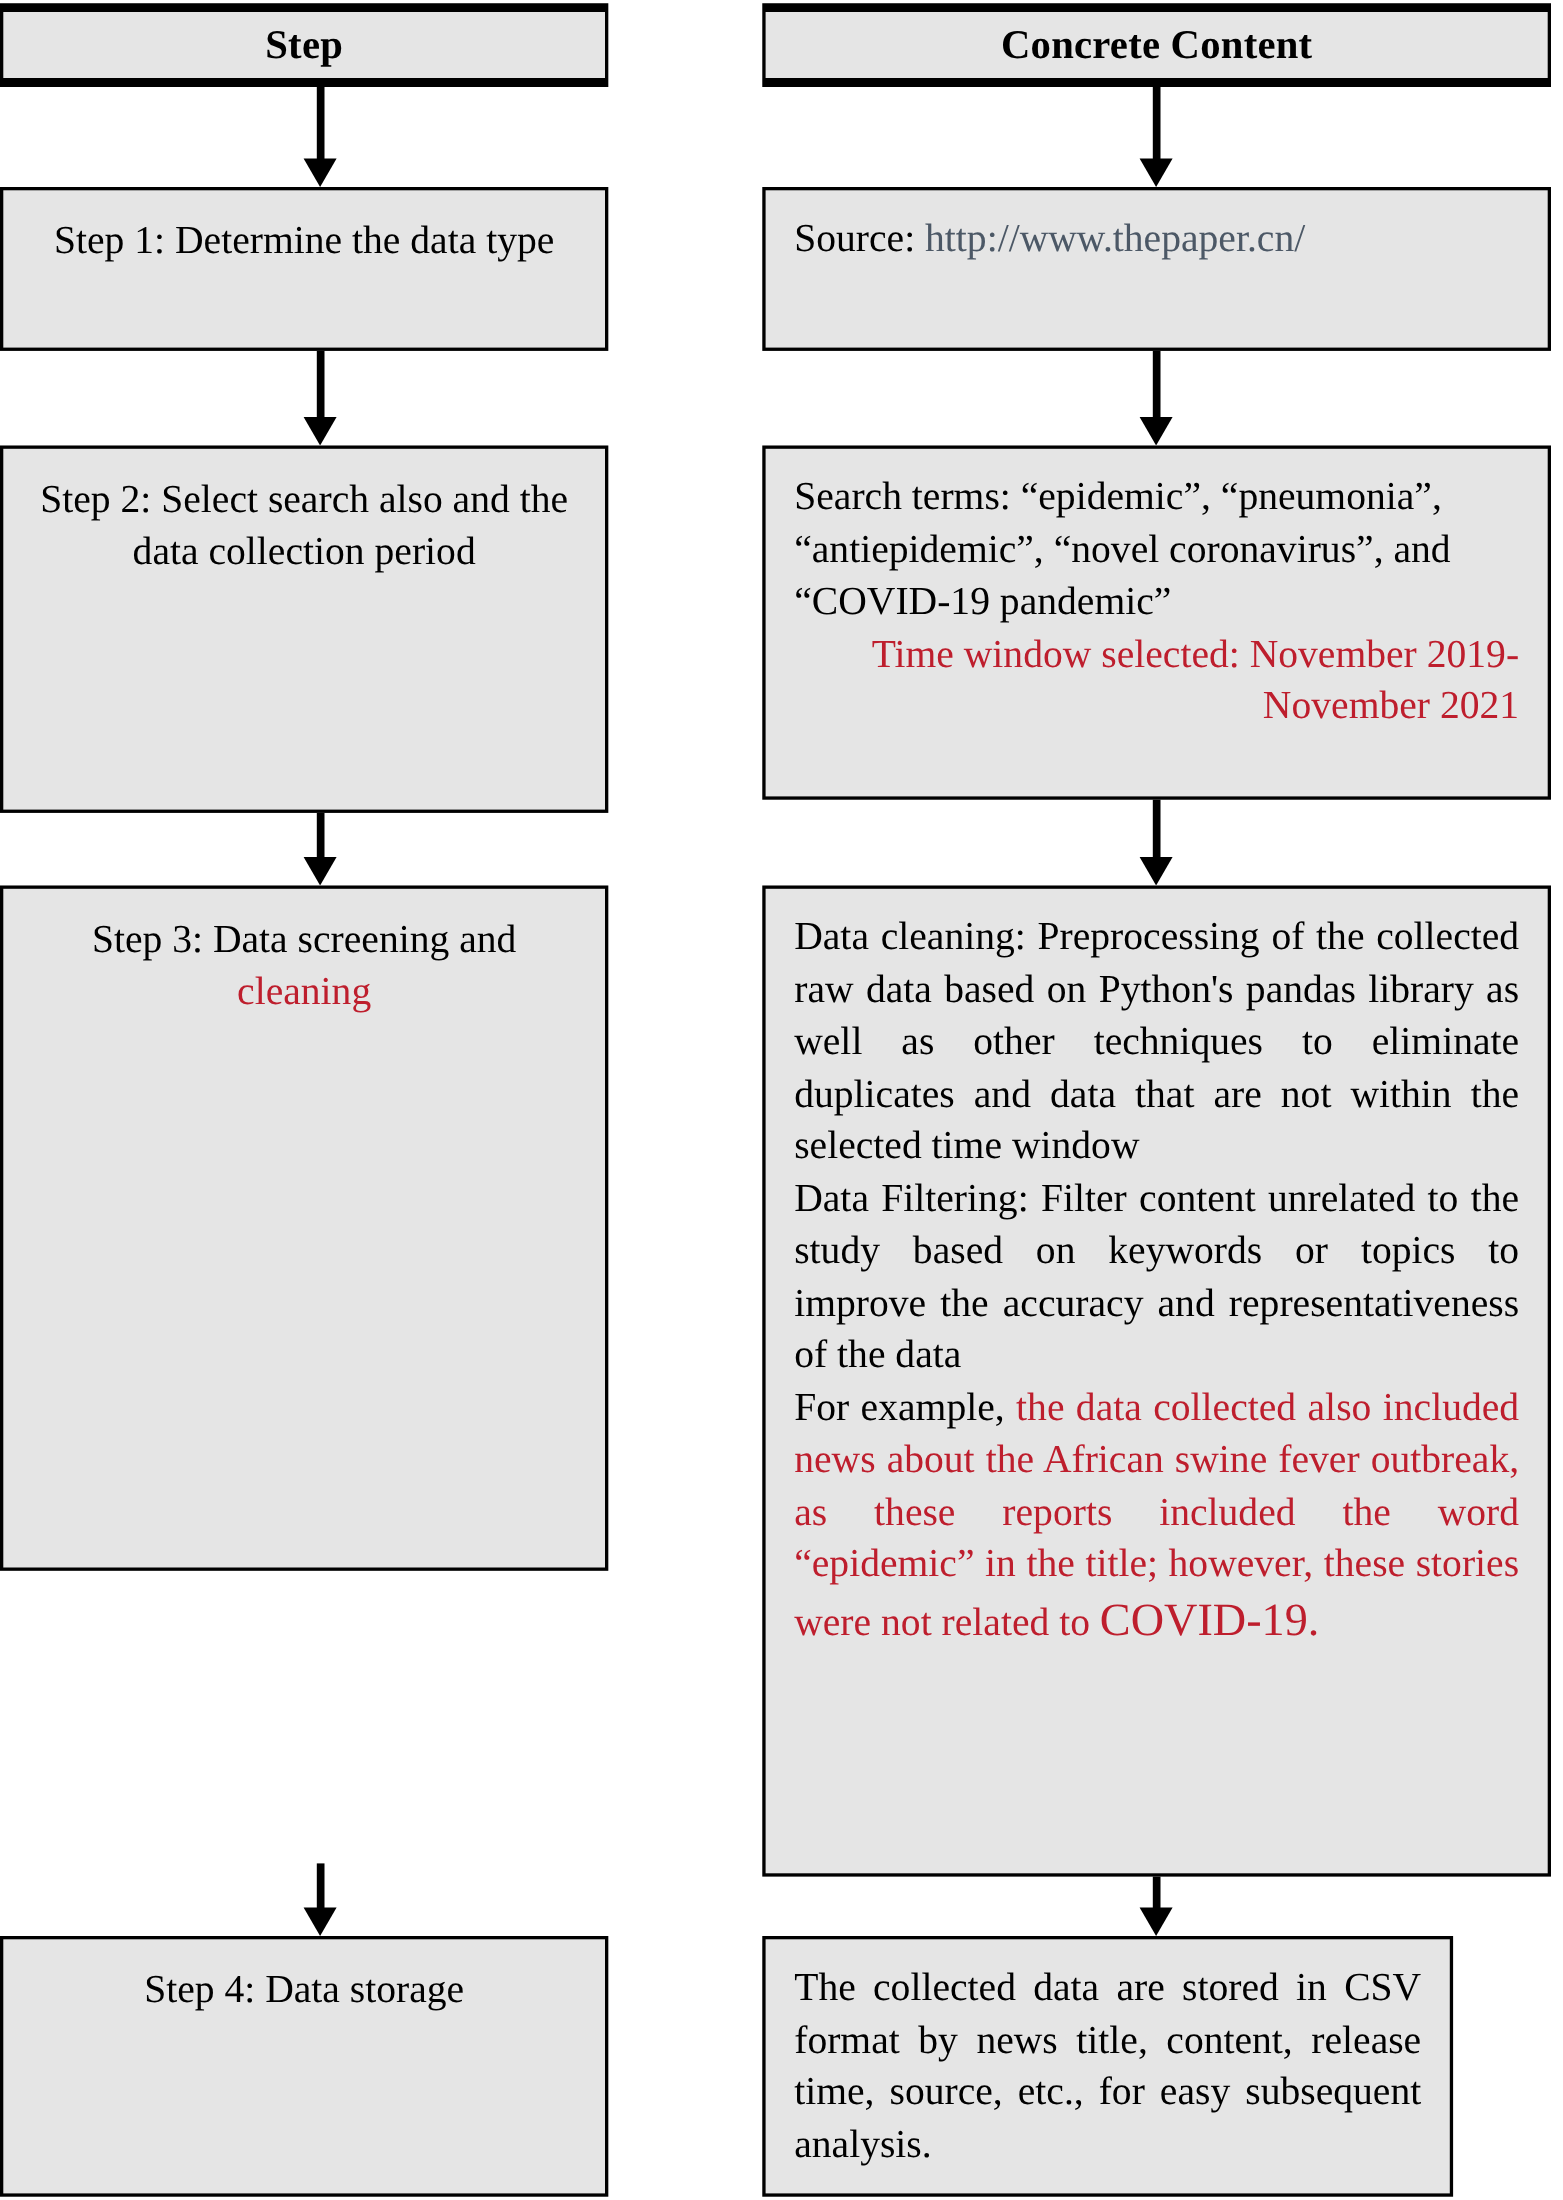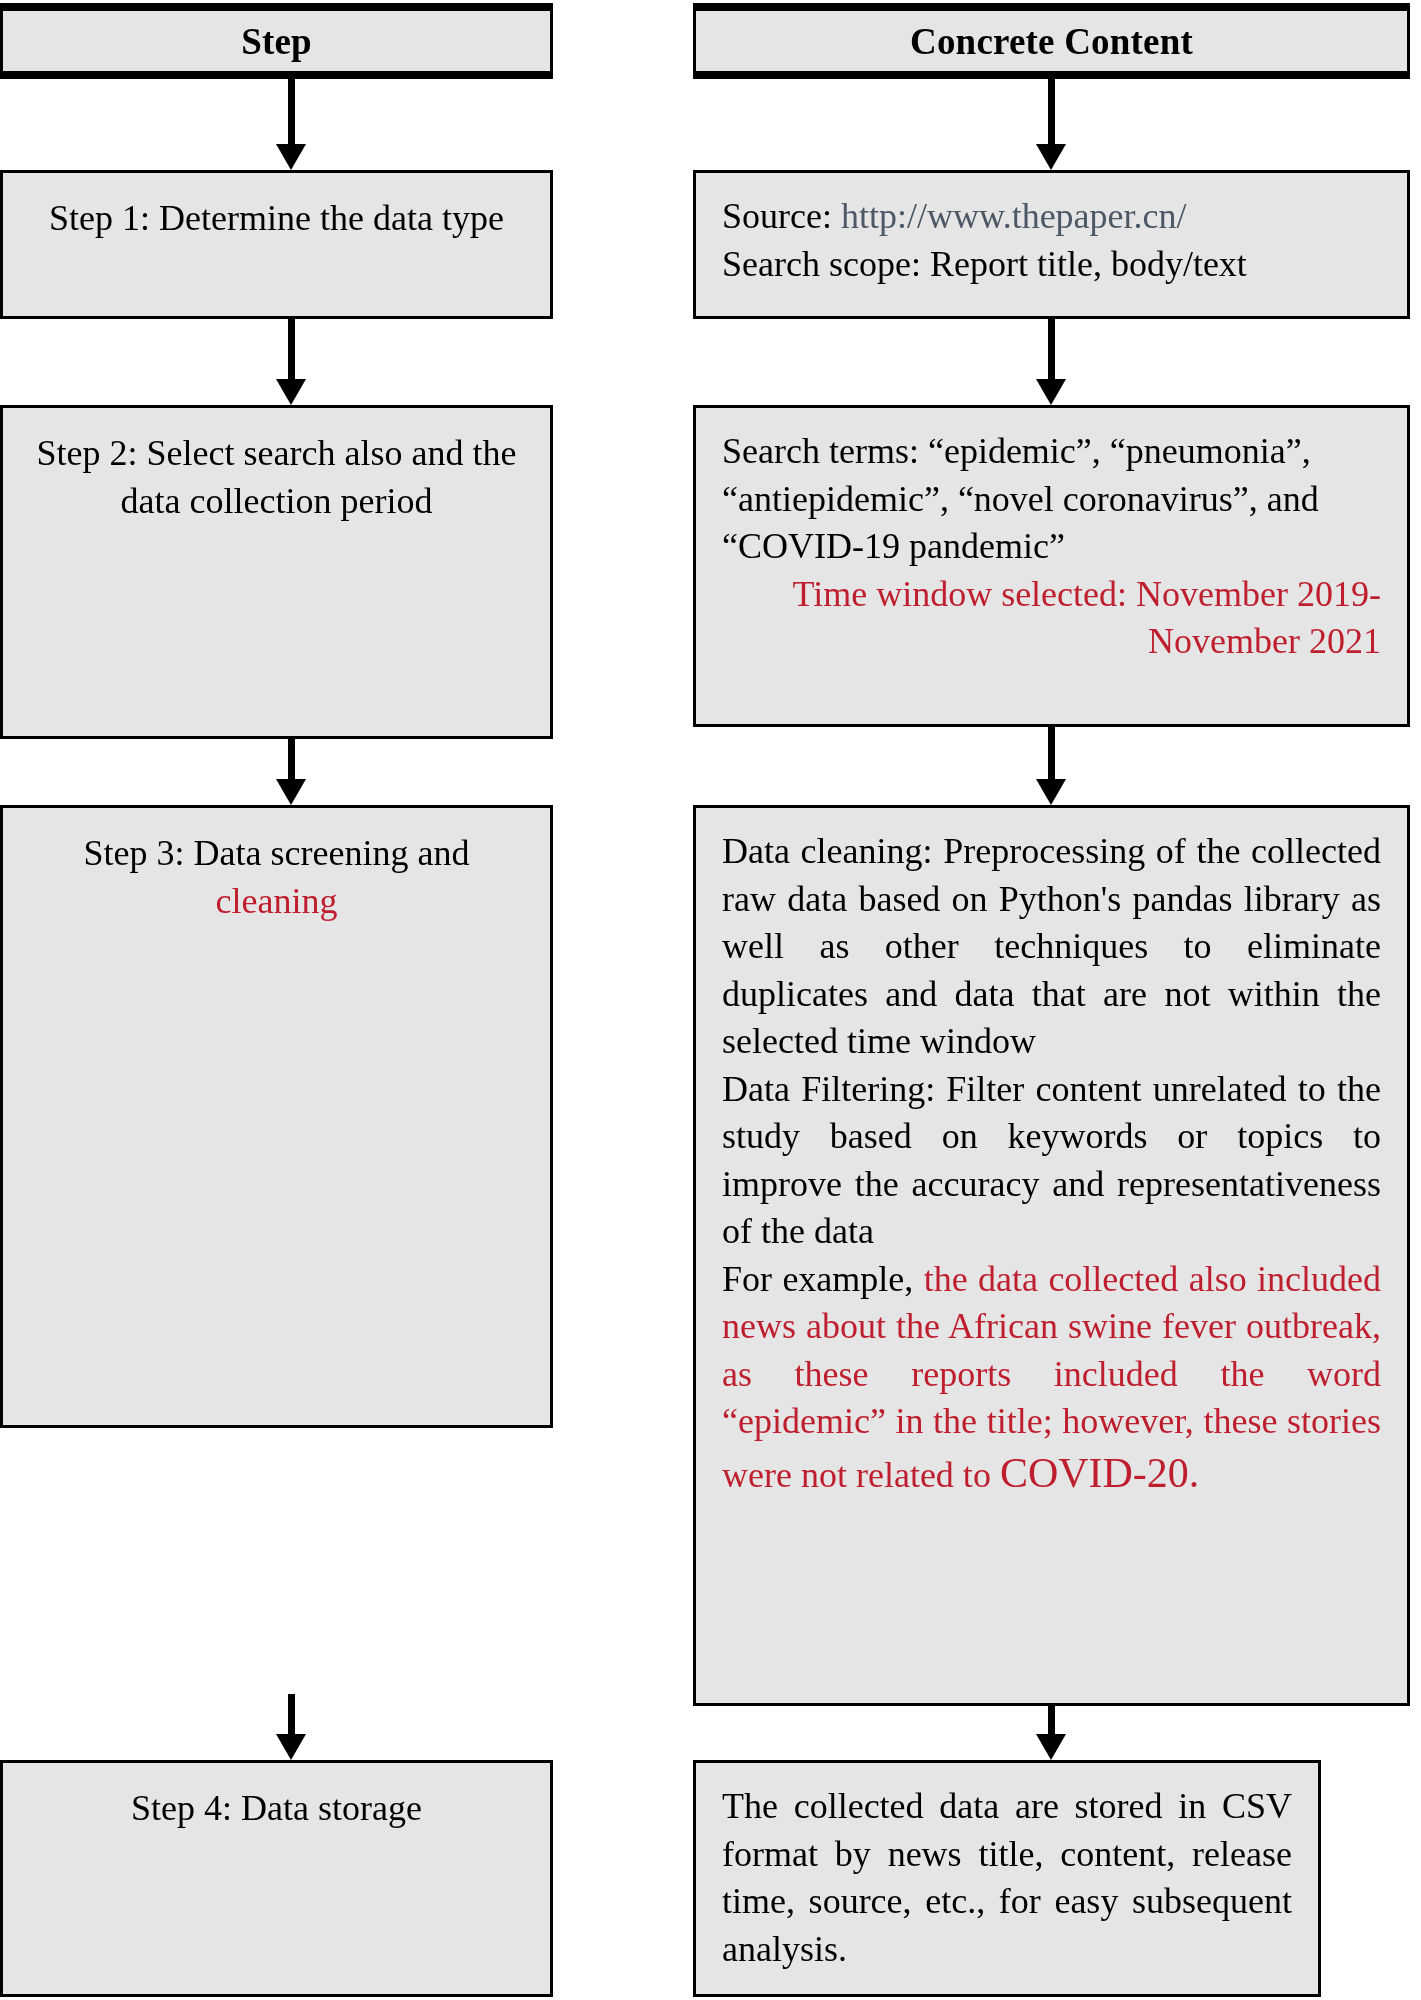--- a/index.html
+++ b/index.html
@@ -100,21 +100,20 @@
       <div class="head"></div>
   </div>
 
   <div class="box step-box" style="left:0px;top:170px;width:553px;height:149px;">
     <span class="step-text">Step 1: Determine the data type</span>
   </div>
 
   <div class="box content-box" style="left:693px;top:170px;width:717px;height:149px;">
     <span class="c-line"><span>Source:</span>
       <span class="url">http://www.thepaper.cn/</span></span>
-    <span class="c-line">Search scope: Report title, body/text</span>
   </div>
 
   <div class="arrow" style="left:276px;top:319px;width:30px;height:86px;">
     <div class="shaft" style="height:61px;"></div>
       <div class="head"></div>
   </div>
   <div class="arrow" style="left:1036px;top:319px;width:30px;height:86px;">
     <div class="shaft" style="height:61px;"></div>
       <div class="head"></div>
   </div>
@@ -140,21 +139,21 @@
   <div class="box step-box" style="left:0px;top:805px;width:553px;height:623px;">
     <span class="step-text"><span>Step 3: Data screening and</span>
       <span class="red">cleaning</span></span>
   </div>
 
   <div class="box content-box" style="left:693px;top:805px;width:717px;height:901px;">
     <span class="c-just">Data cleaning: Preprocessing of the collected raw data based on Python's pandas library as well as other techniques to eliminate duplicates and data that are not within the selected time window</span>
     <span class="c-just">Data Filtering: Filter content unrelated to the study based on keywords or topics to improve the accuracy and representativeness of the data</span>
     <span class="c-just"><span>For example,</span>
       <span class="red">the data collected also included news about the African swine fever outbreak, as these reports included the word “epidemic” in the title; however, these stories were not related to</span>
-      <span class="red big">COVID-20.</span></span>
+      <span class="red big">COVID-19.</span></span>
   </div>
 
   <div class="arrow" style="left:276px;top:1694px;width:30px;height:66px;">
     <div class="shaft" style="height:41px;"></div>
       <div class="head"></div>
   </div>
   <div class="arrow" style="left:1036px;top:1706px;width:30px;height:54px;">
     <div class="shaft" style="height:29px;"></div>
       <div class="head"></div>
   </div>

